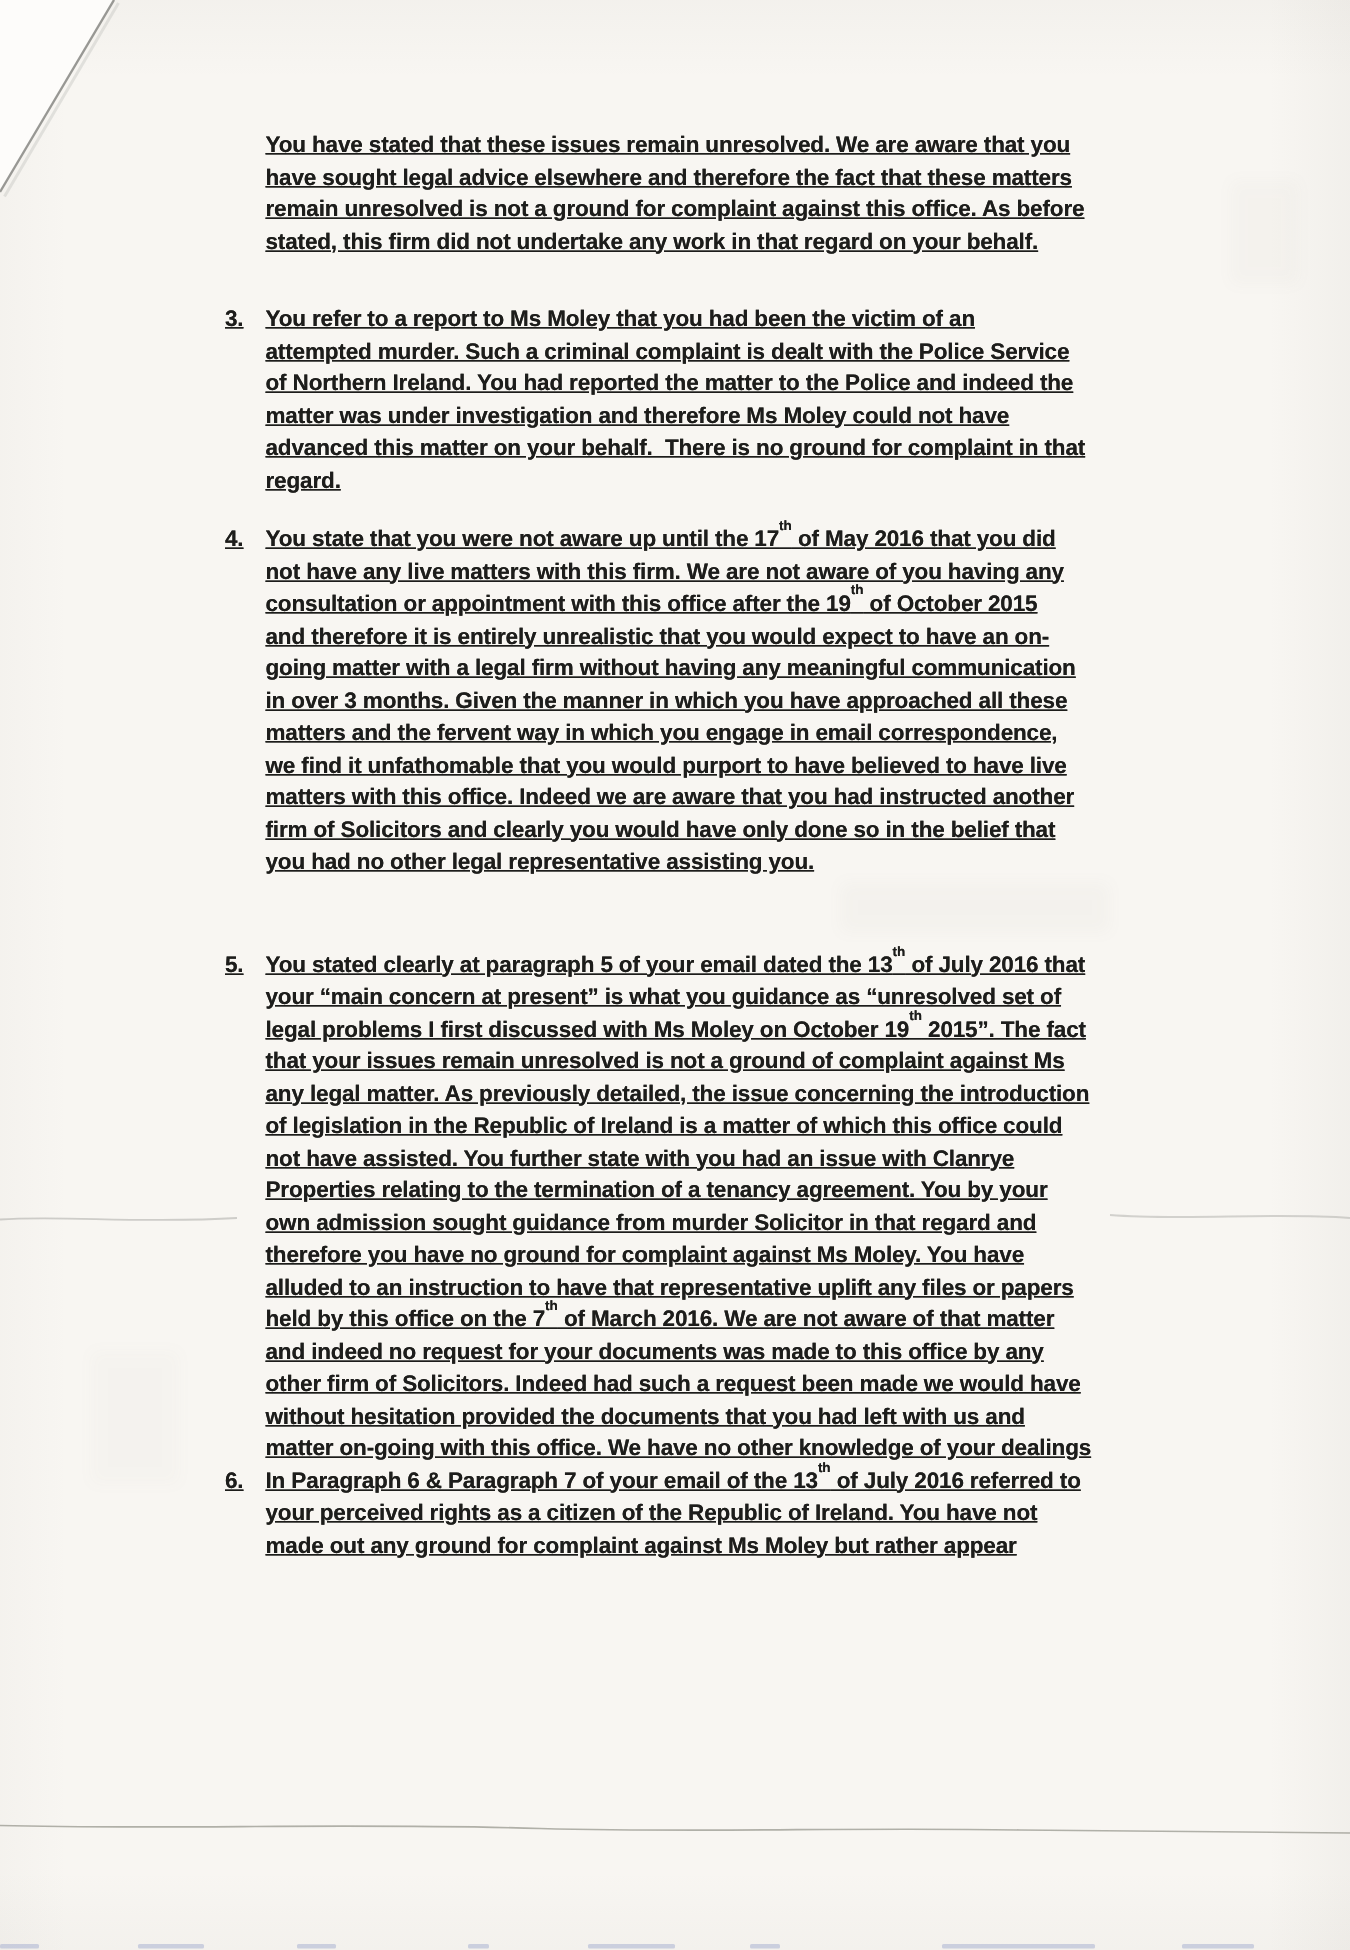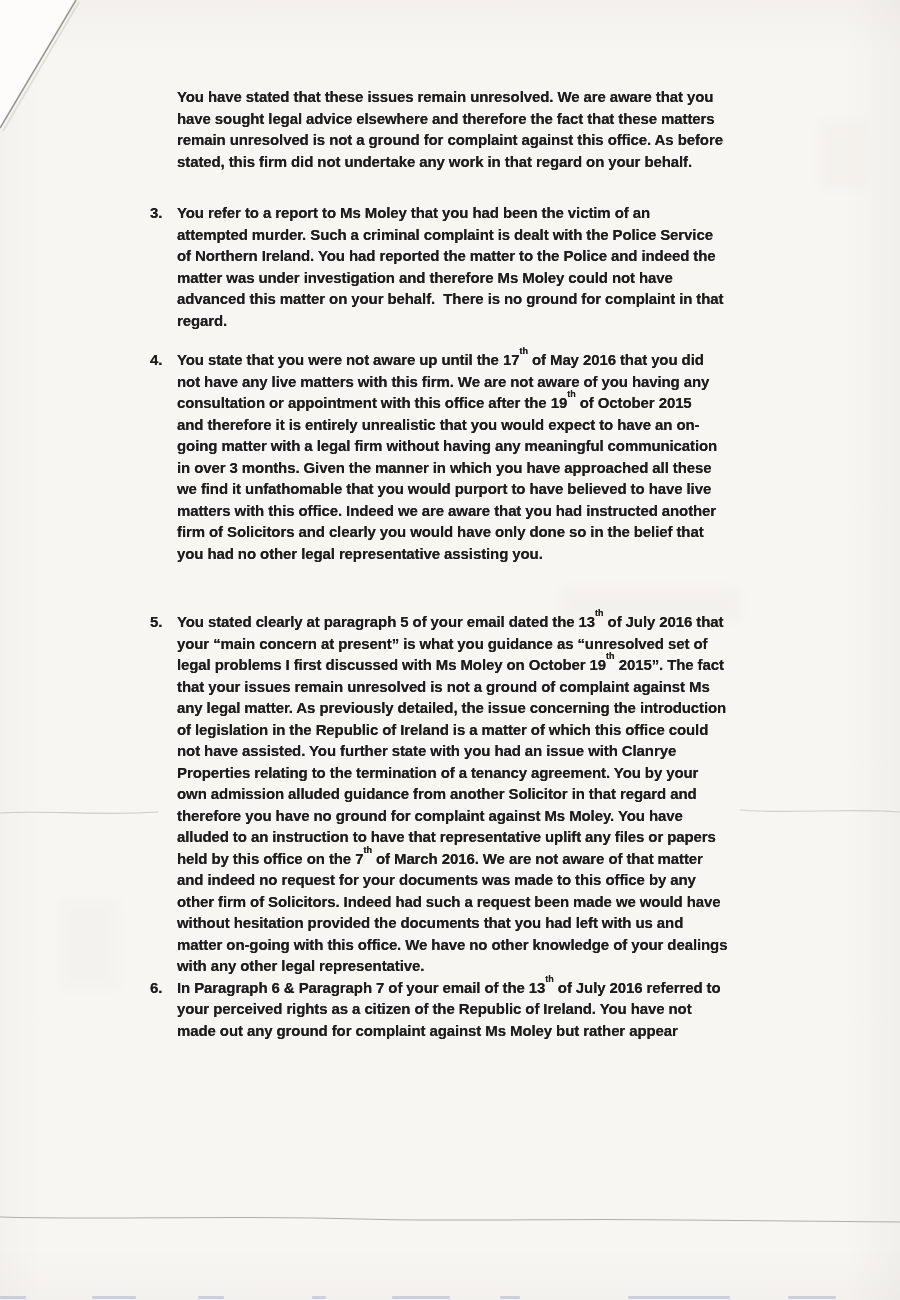--- a/index.html
+++ b/index.html
@@ -21,21 +21,21 @@
     position: absolute;
     left: 150px; top: 86px;
     width: 690px;
     color: #1d1d1b;
     font-size: 15px;
     font-weight: bold;
     line-height: 21.5px;
     letter-spacing: -0.1px;
     text-shadow: 0 0 0.3px rgba(29,29,27,0.85);
   }
-  .para { display: flex; align-items: flex-start; }
+  .para { display: flex; align-items: flex-start; text-decoration: underline; }
   .num  { flex: 0 0 27px; width: 27px; }
   .pbody { flex: 1 1 auto; min-width: 0; }
   .line { white-space: nowrap; }
   sup.ord {
     font-size: 9px;
     font-weight: bold;
     line-height: 0;
     position: relative;
     top: -5px;
     letter-spacing: 0;
@@ -108,46 +108,46 @@
       </div>
       <div class="para" style="margin-top: 18px;">
         <div class="num">4.</div>
         <div class="pbody">
           <div class="line">You state that you were not aware up until the 17<sup class="ord">th</sup> of May 2016 that you did</div>
           <div class="line">not have any live matters with this firm. We are not aware of you having any</div>
           <div class="line">consultation or appointment with this office after the 19<sup class="ord">th</sup> of October 2015</div>
           <div class="line">and therefore it is entirely unrealistic that you would expect to have an on-</div>
           <div class="line">going matter with a legal firm without having any meaningful communication</div>
           <div class="line">in over 3 months. Given the manner in which you have approached all these</div>
+          <div class="line">matters and the fervent way in which you engage in email correspondence,</div>
           <div class="line">we find it unfathomable that you would purport to have believed to have live</div>
           <div class="line">matters with this office. Indeed we are aware that you had instructed another</div>
           <div class="line">firm of Solicitors and clearly you would have only done so in the belief that</div>
           <div class="line">you had no other legal representative assisting you.</div>
         </div>
       </div>
       <div class="para" style="margin-top: 47px;">
         <div class="num">5.</div>
         <div class="pbody">
           <div class="line">You stated clearly at paragraph 5 of your email dated the 13<sup class="ord">th</sup> of July 2016 that</div>
           <div class="line">your “main concern at present” is what you guidance as “unresolved set of</div>
           <div class="line">legal problems I first discussed with Ms Moley on October 19<sup class="ord">th</sup> 2015”. The fact</div>
           <div class="line">that your issues remain unresolved is not a ground of complaint against Ms</div>
           <div class="line">any legal matter. As previously detailed, the issue concerning the introduction</div>
           <div class="line">of legislation in the Republic of Ireland is a matter of which this office could</div>
           <div class="line">not have assisted. You further state with you had an issue with Clanrye</div>
           <div class="line">Properties relating to the termination of a tenancy agreement. You by your</div>
-          <div class="line">own admission alluded guidance from another Solicitor in that regard and</div>
+          <div class="line">own admission sought guidance from murder Solicitor in that regard and</div>
           <div class="line">therefore you have no ground for complaint against Ms Moley. You have</div>
           <div class="line">alluded to an instruction to have that representative uplift any files or papers</div>
           <div class="line">held by this office on the 7<sup class="ord">th</sup> of March 2016. We are not aware of that matter</div>
           <div class="line">and indeed no request for your documents was made to this office by any</div>
           <div class="line">other firm of Solicitors. Indeed had such a request been made we would have</div>
           <div class="line">without hesitation provided the documents that you had left with us and</div>
           <div class="line">matter on-going with this office. We have no other knowledge of your dealings</div>
-          <div class="line">with any other legal representative.</div>
         </div>
       </div>
       <div class="para" style="margin-top: 0px;">
         <div class="num">6.</div>
         <div class="pbody">
           <div class="line">In Paragraph 6 &amp; Paragraph 7 of your email of the 13<sup class="ord">th</sup> of July 2016 referred to</div>
           <div class="line">your perceived rights as a citizen of the Republic of Ireland. You have not</div>
           <div class="line">made out any ground for complaint against Ms Moley but rather appear</div>
         </div>
       </div>

